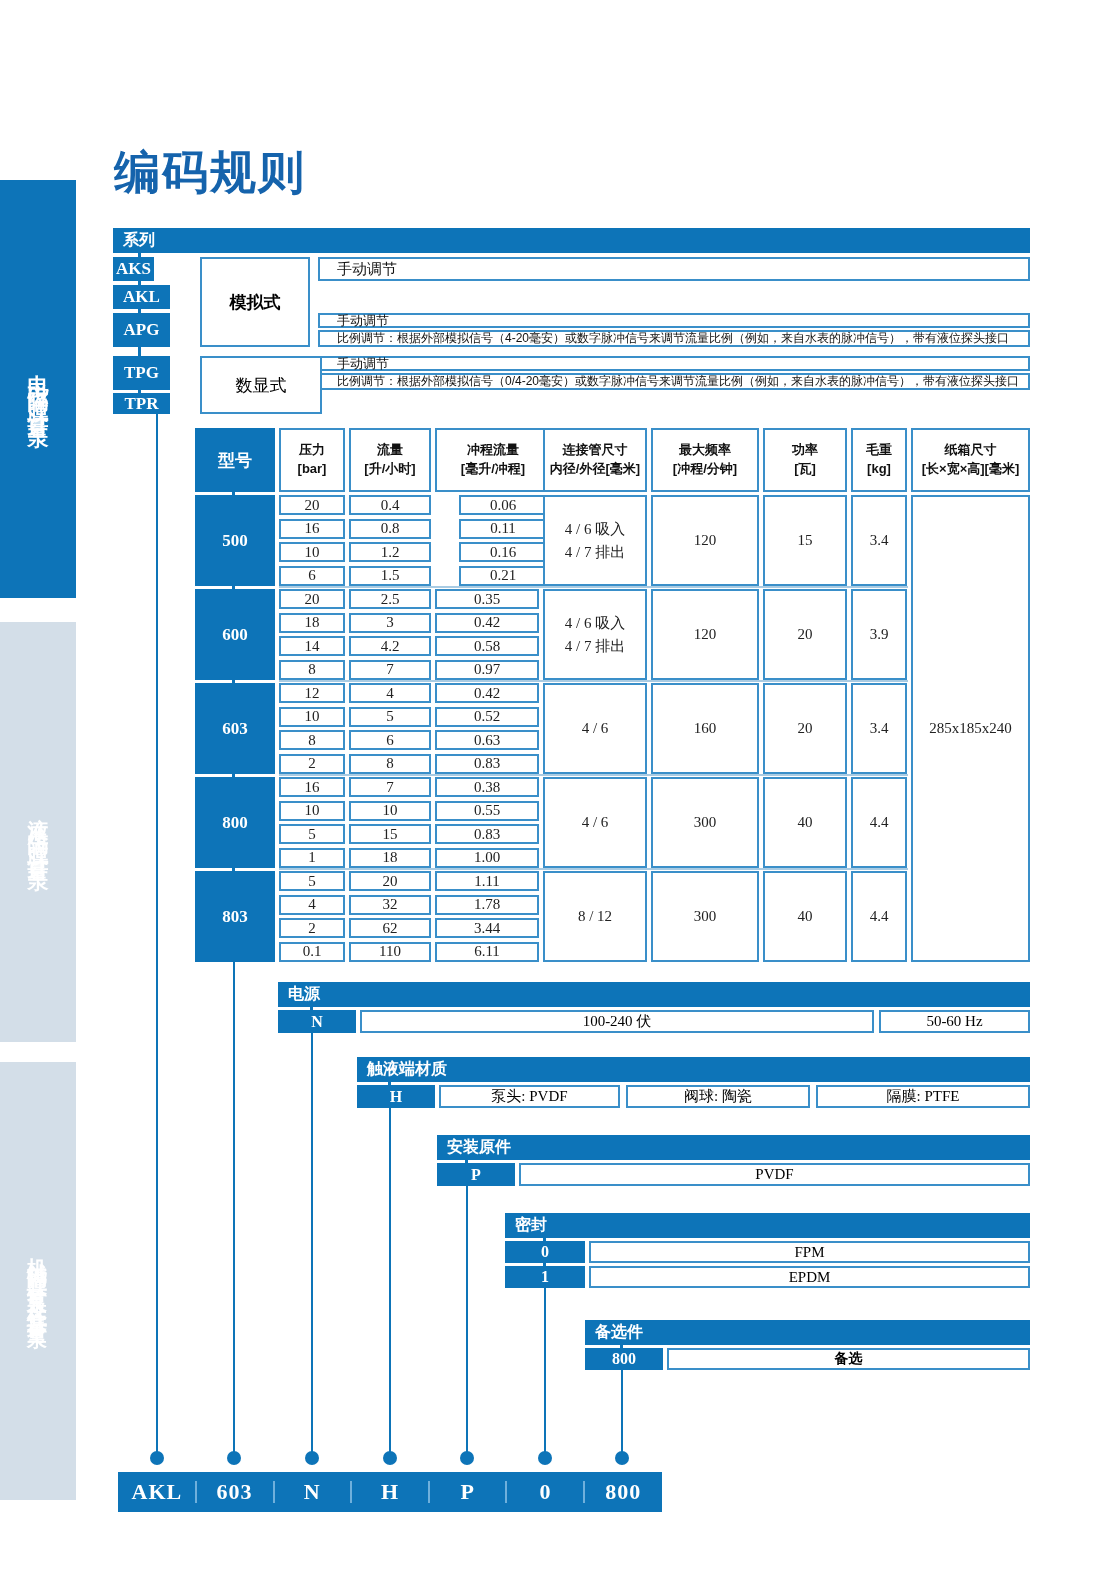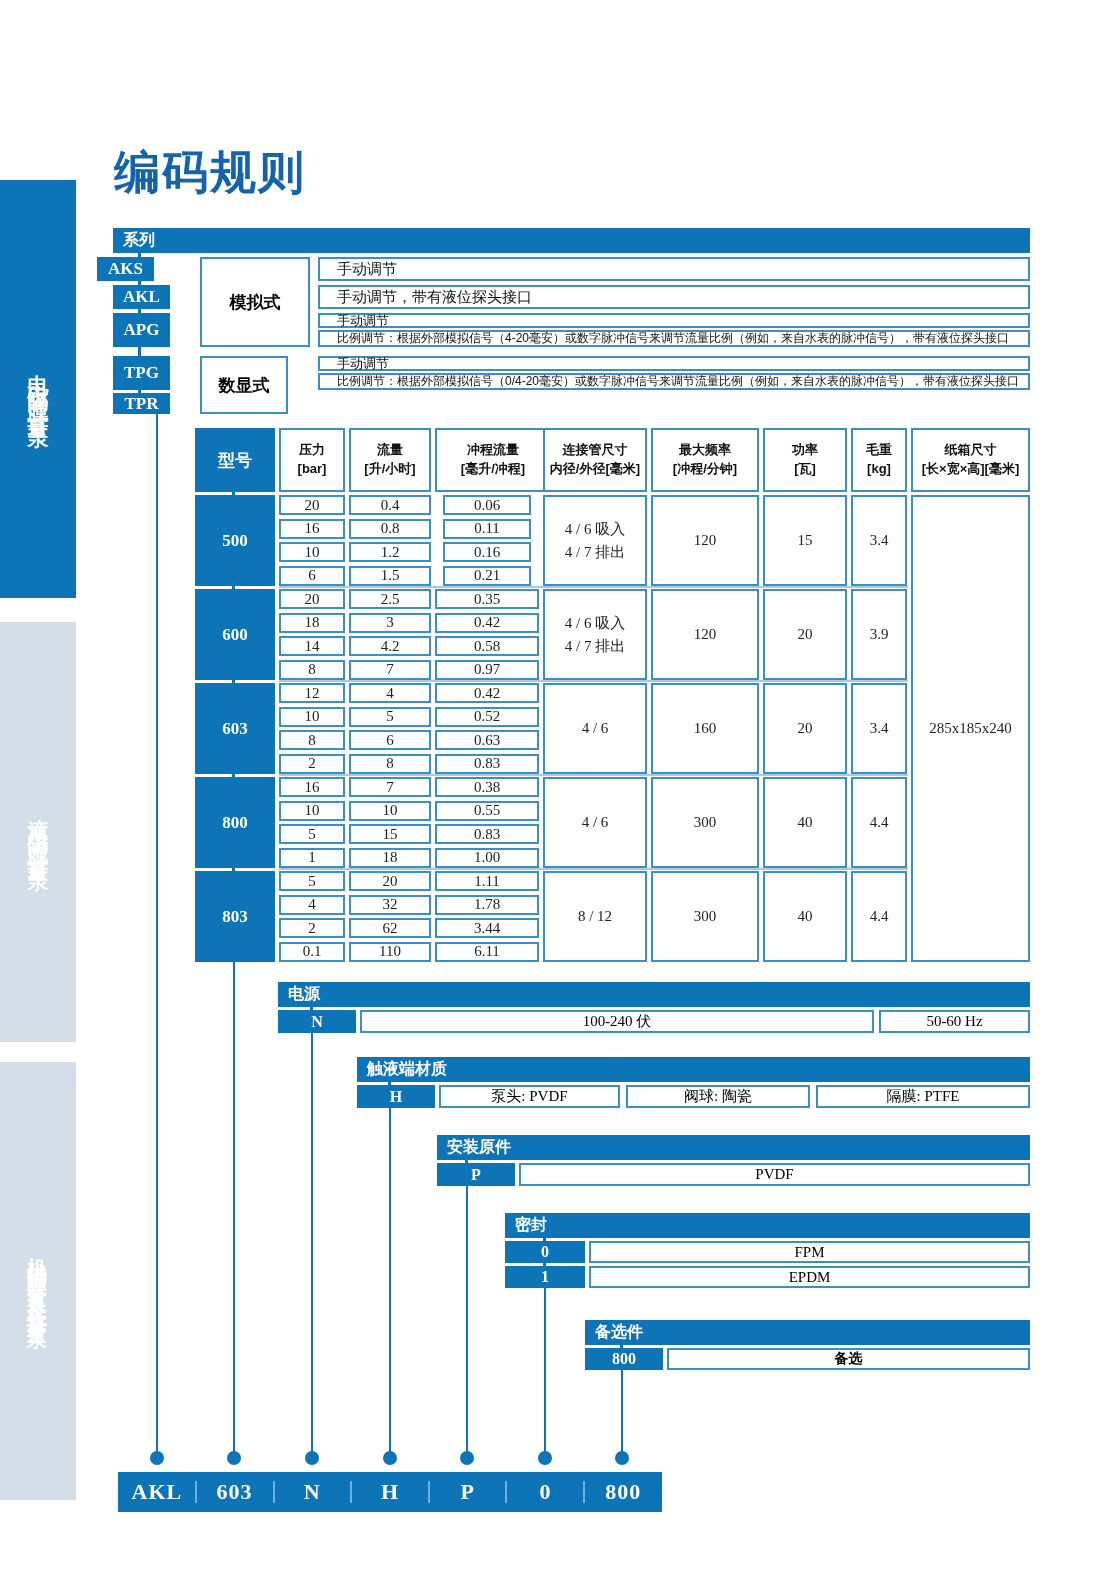--- a/index.html
+++ b/index.html
@@ -63,42 +63,41 @@
   </div>
   <div class="abs side-tab tab-inactive" style="top:1062px;height:438px">
     <span class="vtext" style="letter-spacing:6px;font-size:20px">机械隔膜计量泵及柱塞计量泵</span>
   </div>
 
   <h1 class="abs title" style="left:114px;top:142px">编码规则</h1>
 
   <div class="abs bar" style="left:113px;top:228px;width:917px;height:25px">系列</div>
   <div class="abs tick" style="left:138px;top:253px;height:4px"></div>
 
-  <div class="abs code-cell" style="left:97px;top:257px;width:57px;height:24px">AKS</div>
+  <div class="abs code-cell" style="left:113px;top:257px;width:41px;height:24px">AKS</div>
   <div class="abs vcell desc" style="left:318px;top:257px;width:712px;height:24px">手动调节</div>
   <div class="abs tick" style="left:138px;top:281px;height:4px"></div>
 
   <div class="abs code-cell" style="left:113px;top:285px;width:57px;height:24px">AKL</div>
-  <div class="abs vcell desc" style="left:318px;top:285px;width:712px;height:24px">手动调节，带有液位探头接口</div>
   <div class="abs tick" style="left:138px;top:309px;height:4px"></div>
 
   <div class="abs code-cell" style="left:113px;top:313px;width:57px;height:34px">APG</div>
   <div class="abs vcell desc" style="left:318px;top:313px;width:712px;height:15px;font-size:13px">手动调节</div>
   <div class="abs vcell desc desc-sm" style="left:318px;top:330px;width:712px;height:17px">比例调节：根据外部模拟信号（4-20毫安）或数字脉冲信号来调节流量比例（例如，来自水表的脉冲信号），带有液位探头接口</div>
 
   <div class="abs vcell" style="left:200px;top:257px;width:110px;height:90px;font-size:17px;font-weight:bold">模拟式</div>
   <div class="abs tick" style="left:138px;top:347px;height:9px"></div>
 
   <div class="abs code-cell" style="left:113px;top:356px;width:57px;height:34px">TPG</div>
   <div class="abs vcell desc" style="left:318px;top:356px;width:712px;height:15px;font-size:13px">手动调节</div>
   <div class="abs vcell desc desc-sm" style="left:318px;top:373px;width:712px;height:17px">比例调节：根据外部模拟信号（0/4-20毫安）或数字脉冲信号来调节流量比例（例如，来自水表的脉冲信号），带有液位探头接口</div>
   <div class="abs tick" style="left:138px;top:390px;height:3px"></div>
 
   <div class="abs code-cell" style="left:113px;top:393px;width:57px;height:21px">TPR</div>
-  <div class="abs vcell" style="left:200px;top:356px;width:88px;height:58px;font-size:17px;font-weight:bold">数显式</div>
+  <div class="abs vcell" style="left:200px;top:356px;width:122px;height:58px;font-size:17px;font-weight:normal">数显式</div>
 
   <div class="abs code-cell" style="left:195px;top:428px;width:80px;height:64px;font-size:17px;font-family:'Liberation Sans',sans-serif">型号</div>
   <div class="abs th" style="left:279px;top:428px;width:66px;height:64px">
     <span>压力</span>
     <span>[bar]</span>
   </div>
   <div class="abs th" style="left:349px;top:428px;width:82px;height:64px">
     <span>流量</span>
     <span>[升/小时]</span>
   </div>
@@ -136,21 +135,21 @@
     <div class="mini num">16</div>
     <div class="mini num">10</div>
     <div class="mini num">6</div>
   </div>
   <div class="abs stack" style="left:349px;top:495px;width:82px;height:91px">
     <div class="mini num">0.4</div>
     <div class="mini num">0.8</div>
     <div class="mini num">1.2</div>
     <div class="mini num">1.5</div>
   </div>
-  <div class="abs stack" style="left:443px;top:495px;width:88px;height:91px">
+  <div class="abs stack" style="left:459px;top:495px;width:88px;height:91px">
     <div class="mini num">0.06</div>
     <div class="mini num">0.11</div>
     <div class="mini num">0.16</div>
     <div class="mini num">0.21</div>
   </div>
   <div class="abs vcell num big" style="left:543px;top:495px;width:104px;height:91px;flex-direction:column">
     <span>4 / 6 吸入</span>
     <span>4 / 7 排出</span>
   </div>
   <div class="abs vcell num big" style="left:651px;top:495px;width:108px;height:91px">120</div>

